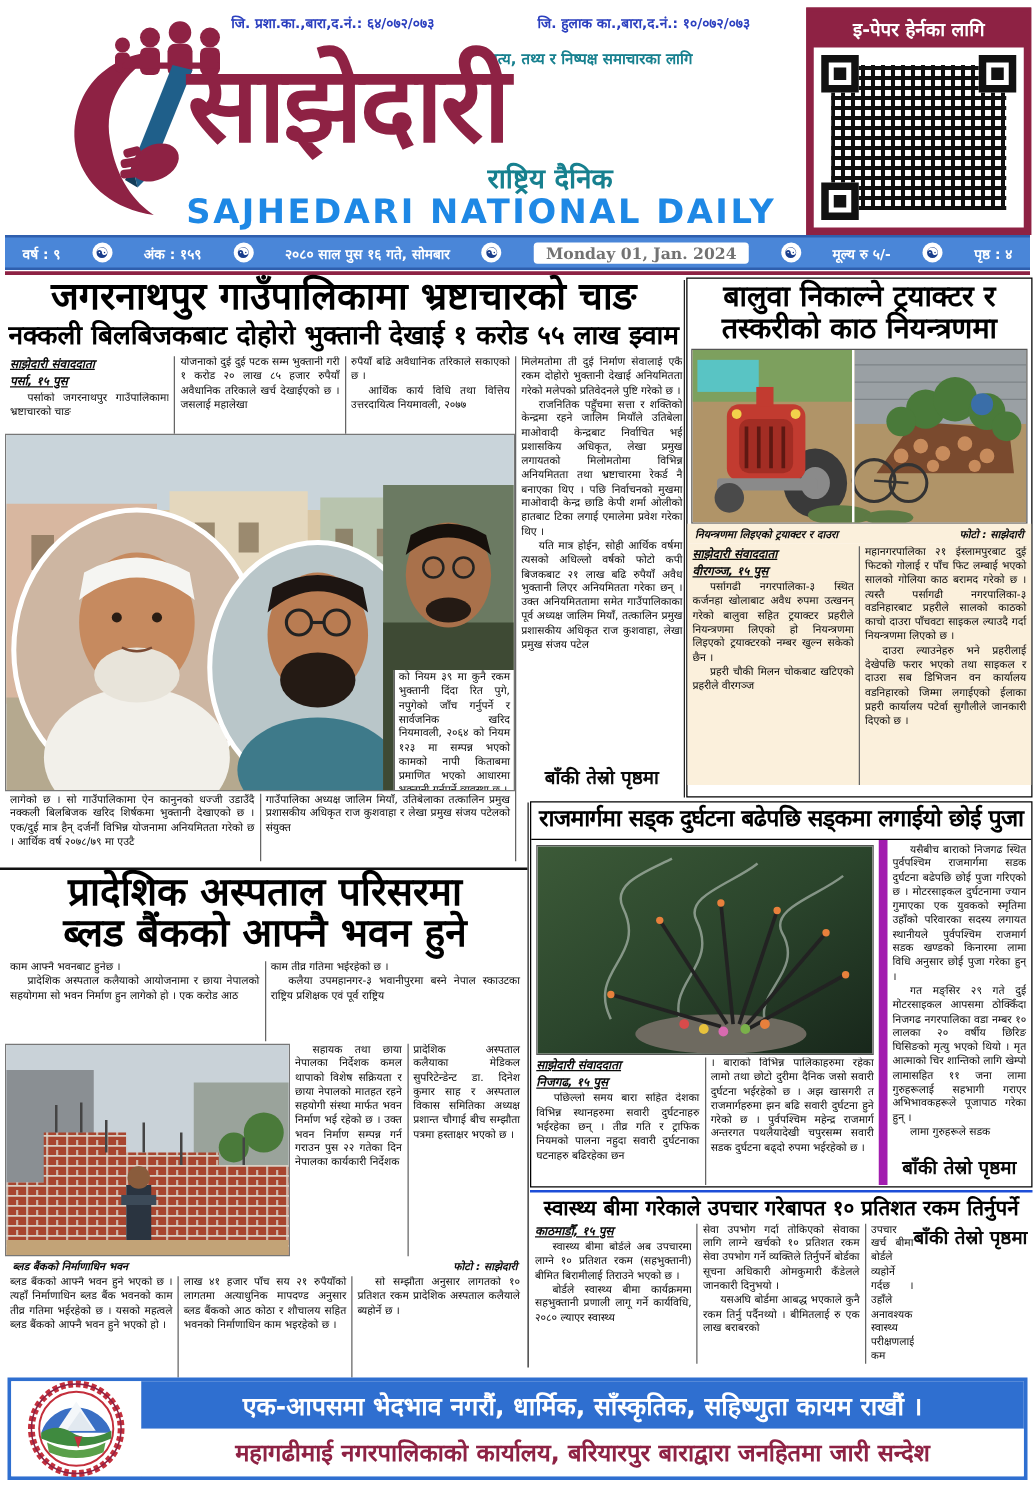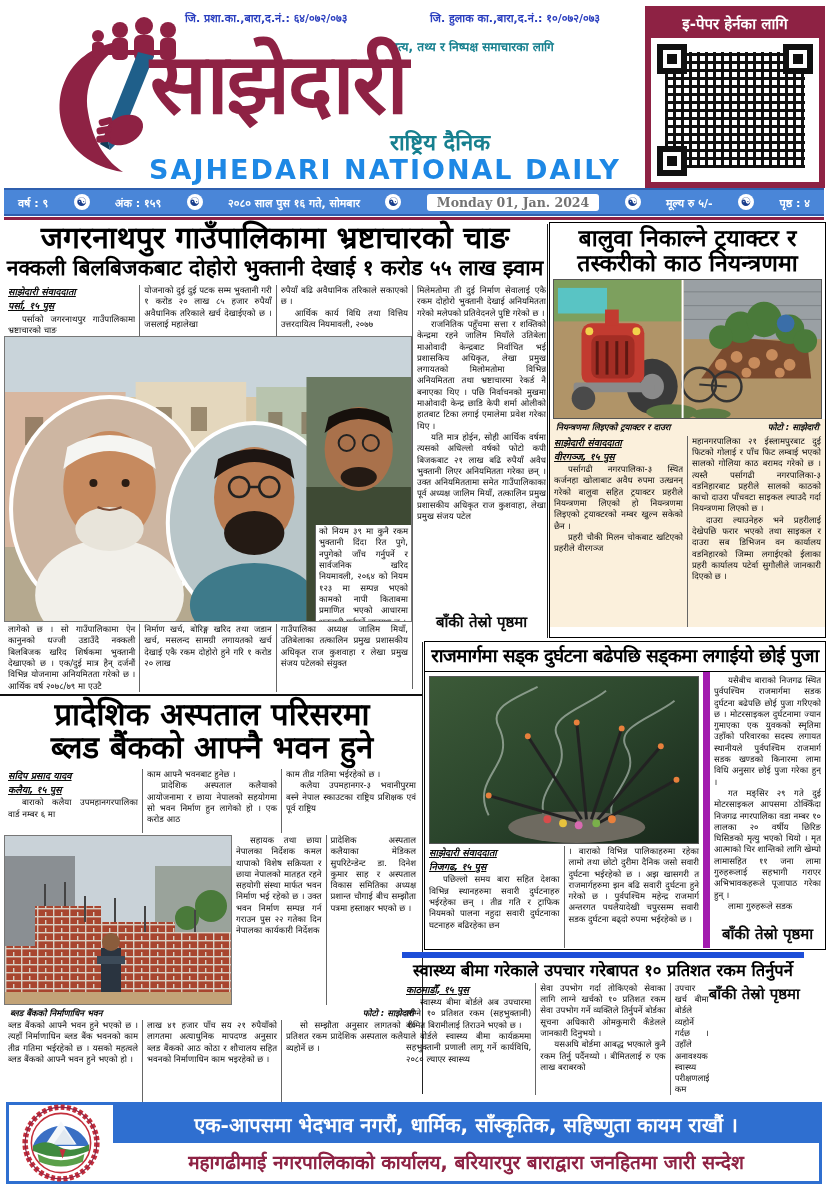--- a/index.html
+++ b/index.html
@@ -175,21 +175,20 @@
             <ellipse cx="352" cy="140" rx="18" ry="10" fill="#241a14"></ellipse>
           </svg>
 
           <div class="bt" style="position:absolute;right:0;bottom:0;width:96px;height:96px;background:#fff;border-left:1px solid #666;padding:1px 3px">
             <p>को नियम ३९ मा कुनै रकम भुक्तानी दिंदा रित पुगे, नपुगेको जाँच गर्नुपर्ने र सार्वजनिक खरिद नियमावली, २०६४ को नियम १२३ मा सम्पन्न भएको कामको नापी किताबमा प्रमाणित भएको आधारमा भुक्तानी गर्नुपर्ने व्यवस्था छ ।</p>
             <p class="ind">तर गाउँपालिकाका पूर्व</p>
           </div>
         </div>
         <div class="cols" style="flex:1;margin-top:2px">
           <div class="bt">लागेको छ । सो गाउँपालिकामा ऐन कानुनको धज्जी उडाउँदै नक्कली बिलबिजक खरिद शिर्षकमा भुक्तानी देखाएको छ । एक/दुई मात्र हैन् दर्जनौं विभिन्न योजनामा अनियमितता गरेको छ । आर्थिक वर्ष २०७८/७९ मा एउटै</div>
-          <div class="bt">निर्माण खर्च, बोरिङ्ग खरिद तथा जडान खर्च, मसलन्द सामग्री लगायतको खर्च देखाई एकै रकम दोहोरो हुने गरि १ करोड २० लाख</div>
           <div class="bt">गाउँपालिका अध्यक्ष जालिम मियाँ, उतिबेलाका तत्कालिन प्रमुख प्रशासकीय अधिकृत राज कुशवाहा र लेखा प्रमुख संजय पटेलको संयुक्त</div>
         </div>
       </div>
 
       <div style="width:134px;border-left:1px solid #666;padding-left:4px;display:flex;flex-direction:column">
         <div class="bt" style="flex:1">
           <p>मिलेमतोमा ती दुई निर्माण सेवालाई एकै रकम दोहोरो भुक्तानी देखाई अनियमितता गरेको मलेपको प्रतिवेदनले पुष्टि गरेको छ ।</p>
           <p class="ind">राजनितिक पहुँचमा सत्ता र शक्तिको केन्द्रमा रहने जालिम मियाँले उतिबेला माओवादी केन्द्रबाट निर्वाचित भई प्रशासकिय अधिकृत, लेखा प्रमुख लगायतको मिलोमतोमा विभिन्न अनियमितता तथा भ्रष्टाचारमा रेकर्ड नै बनाएका थिए । पछि निर्वाचनको मुखमा माओवादी केन्द्र छाडि केपी शर्मा ओलीको हातबाट टिका लगाई एमालेमा प्रवेश गरेका थिए ।</p>
           <p class="ind">यति मात्र होईन, सोही आर्थिक वर्षमा त्यसको अधिल्लो वर्षको फोटो कपी बिजकबाट २१ लाख बढि रुपैयाँ अवैध भुक्तानी लिएर अनियमितता गरेका छन् । उक्त अनियमिततामा समेत गाउँपालिकाका पूर्व अध्यक्ष जालिम मियाँ, तत्कालिन प्रमुख प्रशासकीय अधिकृत राज कुशवाहा, लेखा प्रमुख संजय पटेल</p>
         </div>
@@ -277,25 +276,20 @@
         <p>महानगरपालिका २१ ईस्लामपुरबाट दुई फिटको गोलाई र पाँच फिट लम्बाई भएको सालको गोलिया काठ बरामद गरेको छ । त्यस्तै पर्सागढी नगरपालिका-३ वडनिहारबाट प्रहरीले सालको काठको काचो दाउरा पाँचवटा साइकल ल्याउदै गर्दा नियन्त्रणमा लिएको छ ।</p>
         <p class="ind">दाउरा ल्याउनेहरु भने प्रहरीलाई देखेपछि फरार भएको तथा साइकल र दाउरा सब डिभिजन वन कार्यालय वडनिहारको जिम्मा लगाईएको ईलाका प्रहरी कार्यालय पटेर्वा सुगौलीले जानकारी दिएको छ ।</p>
       </div>
     </div>
   </section>
 
   <section class="abs" style="left:4px;top:698px;width:416px;height:396px">
     <div class="hl" style="font-size:31px">प्रादेशिक अस्पताल परिसरमा</div>
     <div class="hl" style="font-size:31px">ब्लड बैंकको आफ्नै भवन हुने</div>
     <div class="cols" style="height:64px;margin-top:4px">
-      <div>
-        <div class="byline">सदिप प्रसाद यादव</div>
-        <div class="byline">कलैया, १५ पुस</div>
-        <div class="bt ind">बाराको कलैया उपमहानगरपालिका वार्ड नम्बर ६ मा</div>
-      </div>
       <div class="bt">
         <p>काम आफ्नै भवनबाट हुनेछ ।</p>
         <p class="ind">प्रादेशिक अस्पताल कलैयाको आयोजनामा र छाया नेपालको सहयोगमा सो भवन निर्माण हुन लागेको हो । एक करोड आठ</p>
       </div>
       <div class="bt">
         <p>काम तीव्र गतिमा भईरहेको छ ।</p>
         <p class="ind">कलैया उपमहानगर-३ भवानीपुरमा बस्ने नेपाल स्काउटका राष्ट्रिय प्रशिक्षक एवं पूर्व राष्ट्रिय</p>
       </div>
     </div>
     <div style="display:flex;height:170px;margin-top:2px">
@@ -407,21 +401,21 @@
         <div class="bt" style="flex:1">
           <p class="ind">यसैबीच बाराको निजगढ स्थित पुर्वपश्चिम राजमार्गमा सडक दुर्घटना बढेपछि छोई पुजा गरिएको छ । मोटरसाइकल दुर्घटनामा ज्यान गुमाएका एक युवकको स्मृतिमा उहाँको परिवारका सदस्य लगायत स्थानीयले पुर्वपश्चिम राजमार्ग सडक खण्डको किनारमा लामा विधि अनुसार छोई पुजा गरेका हुन् ।</p>
           <p class="ind">गत मङ्सिर २९ गते दुई मोटरसाइकल आपसमा ठोक्किँदा निजगढ नगरपालिका वडा नम्बर १० लालका २० वर्षीय छिरिङ घिसिङको मृत्यु भएको थियो । मृत आत्माको चिर शान्तिको लागि खेम्पो लामासहित ११ जना लामा गुरुहरूलाई सहभागी गराएर अभिभावकहरूले पूजापाठ गरेका हुन् ।</p>
           <p class="ind">लामा गुरुहरूले सडक</p>
         </div>
         <div class="contd" style="padding-bottom:2px">बाँकी तेस्रो पृष्ठमा</div>
       </div>
     </div>
   </section>
 
-  <section class="abs" style="left:402px;top:952px;width:402px;height:142px;border-top:6px solid #1d4ed8">
+  <section class="abs" style="left:424px;top:952px;width:402px;height:142px;border-top:2px solid #1d4ed8">
     <div class="hl" style="font-size:16.5px;white-space:nowrap;overflow:hidden;padding:4px 0 3px">स्वास्थ्य बीमा गरेकाले उपचार गरेबापत १० प्रतिशत रकम तिर्नुपर्ने</div>
     <div class="cols" style="height:112px">
       <div>
         <div class="byline">काठमाडौँ, १५ पुस</div>
         <div class="bt">
           <p class="ind">स्वास्थ्य बीमा बोर्डले अब उपचारमा लाग्ने १० प्रतिशत रकम (सहभुक्तानी) बीमित बिरामीलाई तिराउने भएको छ ।</p>
           <p class="ind">बोर्डले स्वास्थ्य बीमा कार्यक्रममा सहभुक्तानी प्रणाली लागू गर्ने कार्यविधि, २०८० ल्याएर स्वास्थ्य</p>
         </div>
       </div>
       <div class="bt">

